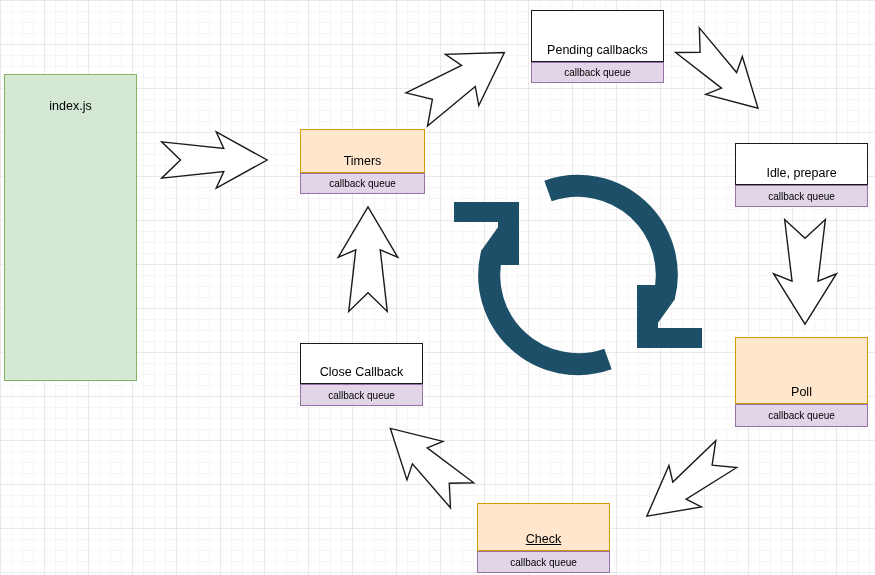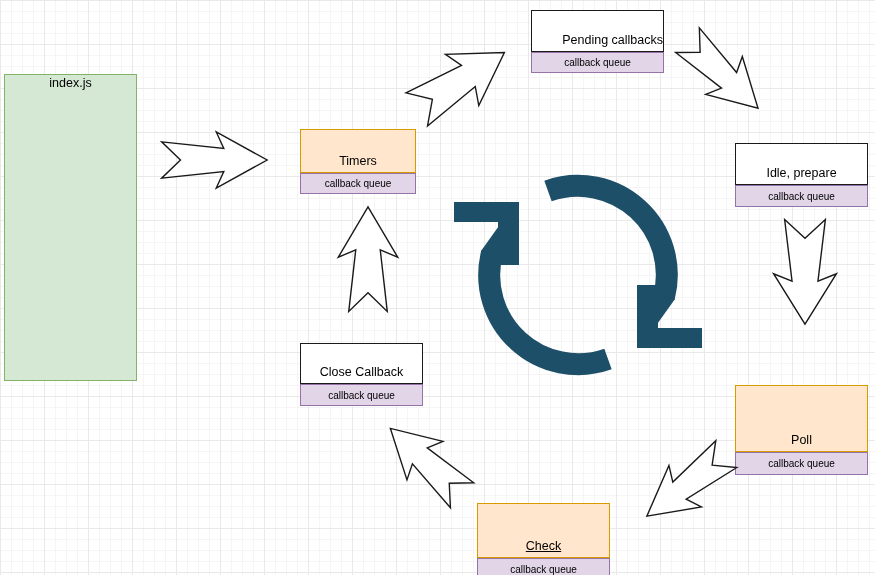--- a/index.html
+++ b/index.html
@@ -20,21 +20,21 @@
     background-size: 44px 44px, 44px 44px, 11px 11px, 11px 11px;
   }
   .node, .phase { position: absolute; box-sizing: border-box; }
 
   .source-box {
     background: var(--green_fill, #d5e8d4);
     border: 1.5px solid var(--green_stroke, #82b366);
     display: flex; justify-content: center;
     font-size: 12.5px; color: #000;
   }
-  .source-box .lbl { margin-top: 1px; text-align: right; }
+  .source-box .lbl { margin-top: 24px; text-align: right; }
 
   .phase-main {
     box-sizing: border-box;
     display: flex; align-items: flex-end; justify-content: center;
     padding-bottom: 4px;
     font-size: 12.5px; color: #000;
   }
   .phase-main.orange {
     background: var(--orange_fill, #ffe6cc);
     border: 1.5px solid var(--orange_stroke, #d79b00);
@@ -65,58 +65,58 @@
 </style>
 </head>
 <body>
 
 <div class="canvas">
 
   <div class="node source-box" style="left:4px; top:74px; width:133px; height:307px;">
     <span class="lbl">index.js</span>
   </div>
 
-  <div class="phase" style="left:300px; top:129px; width:116px;">
+  <div class="phase" style="left:300px; top:129px; width:125px;">
     <div class="phase-main orange" style="height:44px;">
       <span>Timers</span>
     </div>
     <div class="phase-queue" style="height:21px;">
       <span>callback queue</span>
     </div>
   </div>
 
   <div class="phase" style="left:531px; top:10px; width:133px;">
-    <div class="phase-main white" style="height:42px;justify-content:flex-end;">
+    <div class="phase-main white" style="height:52px;">
       <span>Pending callbacks</span>
     </div>
     <div class="phase-queue" style="height:21px;">
       <span>callback queue</span>
     </div>
   </div>
 
   <div class="phase" style="left:735px; top:143px; width:133px;">
     <div class="phase-main white" style="height:42px;">
       <span>Idle, prepare</span>
     </div>
     <div class="phase-queue" style="height:22px;">
       <span>callback queue</span>
     </div>
   </div>
 
-  <div class="phase" style="left:735px; top:337px; width:133px;margin-top:48px;">
+  <div class="phase" style="left:735px; top:337px; width:133px;">
     <div class="phase-main orange" style="height:67px;">
       <span>Poll</span>
     </div>
     <div class="phase-queue" style="height:23px;">
       <span>callback queue</span>
     </div>
   </div>
 
   <div class="phase" style="left:477px; top:503px; width:133px;">
-    <div class="phase-main orange" style="height:55px;text-decoration:underline;">
+    <div class="phase-main orange" style="height:48px;text-decoration:underline;">
       <span>Check</span>
     </div>
     <div class="phase-queue" style="height:22px;">
       <span>callback queue</span>
     </div>
   </div>
 
   <div class="phase" style="left:300px; top:343px; width:123px;">
     <div class="phase-main white" style="height:41px;">
       <span>Close Callback</span>

